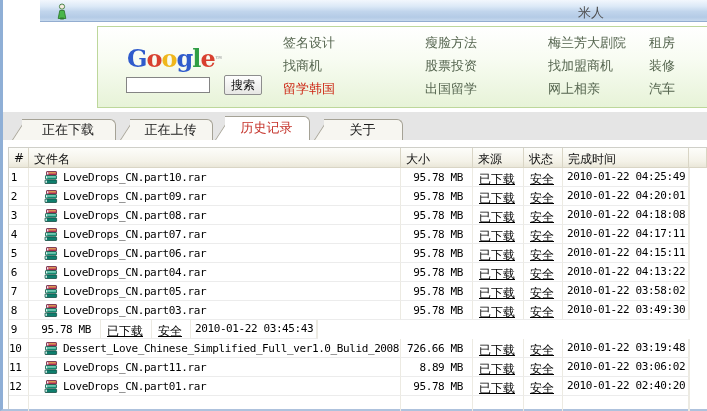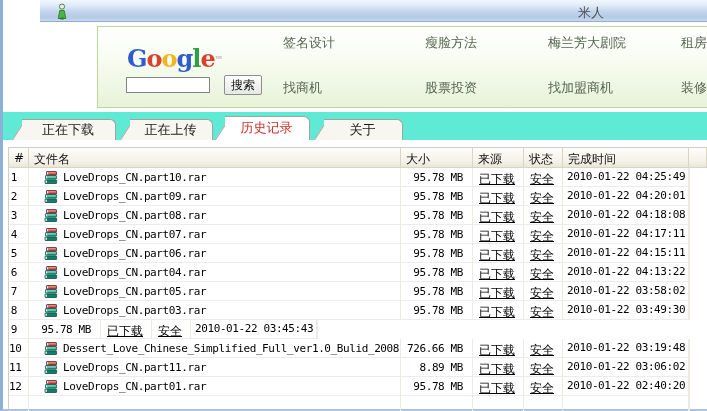--- a/index.html
+++ b/index.html
@@ -39,29 +39,29 @@
     border:1px solid #848484; font-size:11px; padding:0 3px;
     font-family:"DejaVu Sans","Liberation Sans",sans-serif;
   }
   .search-btn {
     position:absolute; left:126px; top:48px; width:38px; height:20px;
     font-size:12px; color:#111; text-align:center; line-height:18px;
     background:linear-gradient(180deg,#fefefe,#e7e7e4);
     border:1px solid #8d8d8d; border-radius:2px; cursor:pointer;
     font-family:"DejaVu Sans","Liberation Sans",sans-serif;
   }
-  .ad-col { position:absolute; top:7px; display:flex; flex-direction:column;gap:22px; }
-  .ad-col-1 { left:185px; } .ad-col-2 { left:327px; } .ad-col-3 { left:450px; } .ad-col-4 { left:583px;justify-content:flex-end; }
+  .ad-col { position:absolute; top:7px; display:flex; flex-direction:column; }
+  .ad-col-1 { left:185px; } .ad-col-2 { left:327px; } .ad-col-3 { left:450px; } .ad-col-4 { left:551px;justify-content:flex-end; }
   .ad-link {
     font-size:13px; color:#55654f; height:13px; margin-bottom:10px;
     cursor:pointer; text-decoration:none; white-space:nowrap;
   }
   .ad-link.red { color:#cc2512; }
   
-  .tabbar { position:absolute; left:0; top:112px; right:0; height:28px; background:#5eead4; }
+  .tabbar { position:absolute; left:0; top:112px; right:0; height:28px; background:#e5e5e5; }
   .tab { position:absolute; bottom:0; height:21px; cursor:pointer; }
   .tab-1 { left:7px;   width:106px; }
   .tab-2 { left:115px; width:95px;  }
   .tab-3 { left:210px; width:97px;  }
   .tab-4 { left:309px; width:91px;  }
   .tab-bg {
     position:absolute; top:0; right:0; bottom:0; left:12px;
     background:#f7f6f1; border:1px solid #a5a296; border-bottom:none; border-left:none;
     border-top-right-radius:6px;
   }

